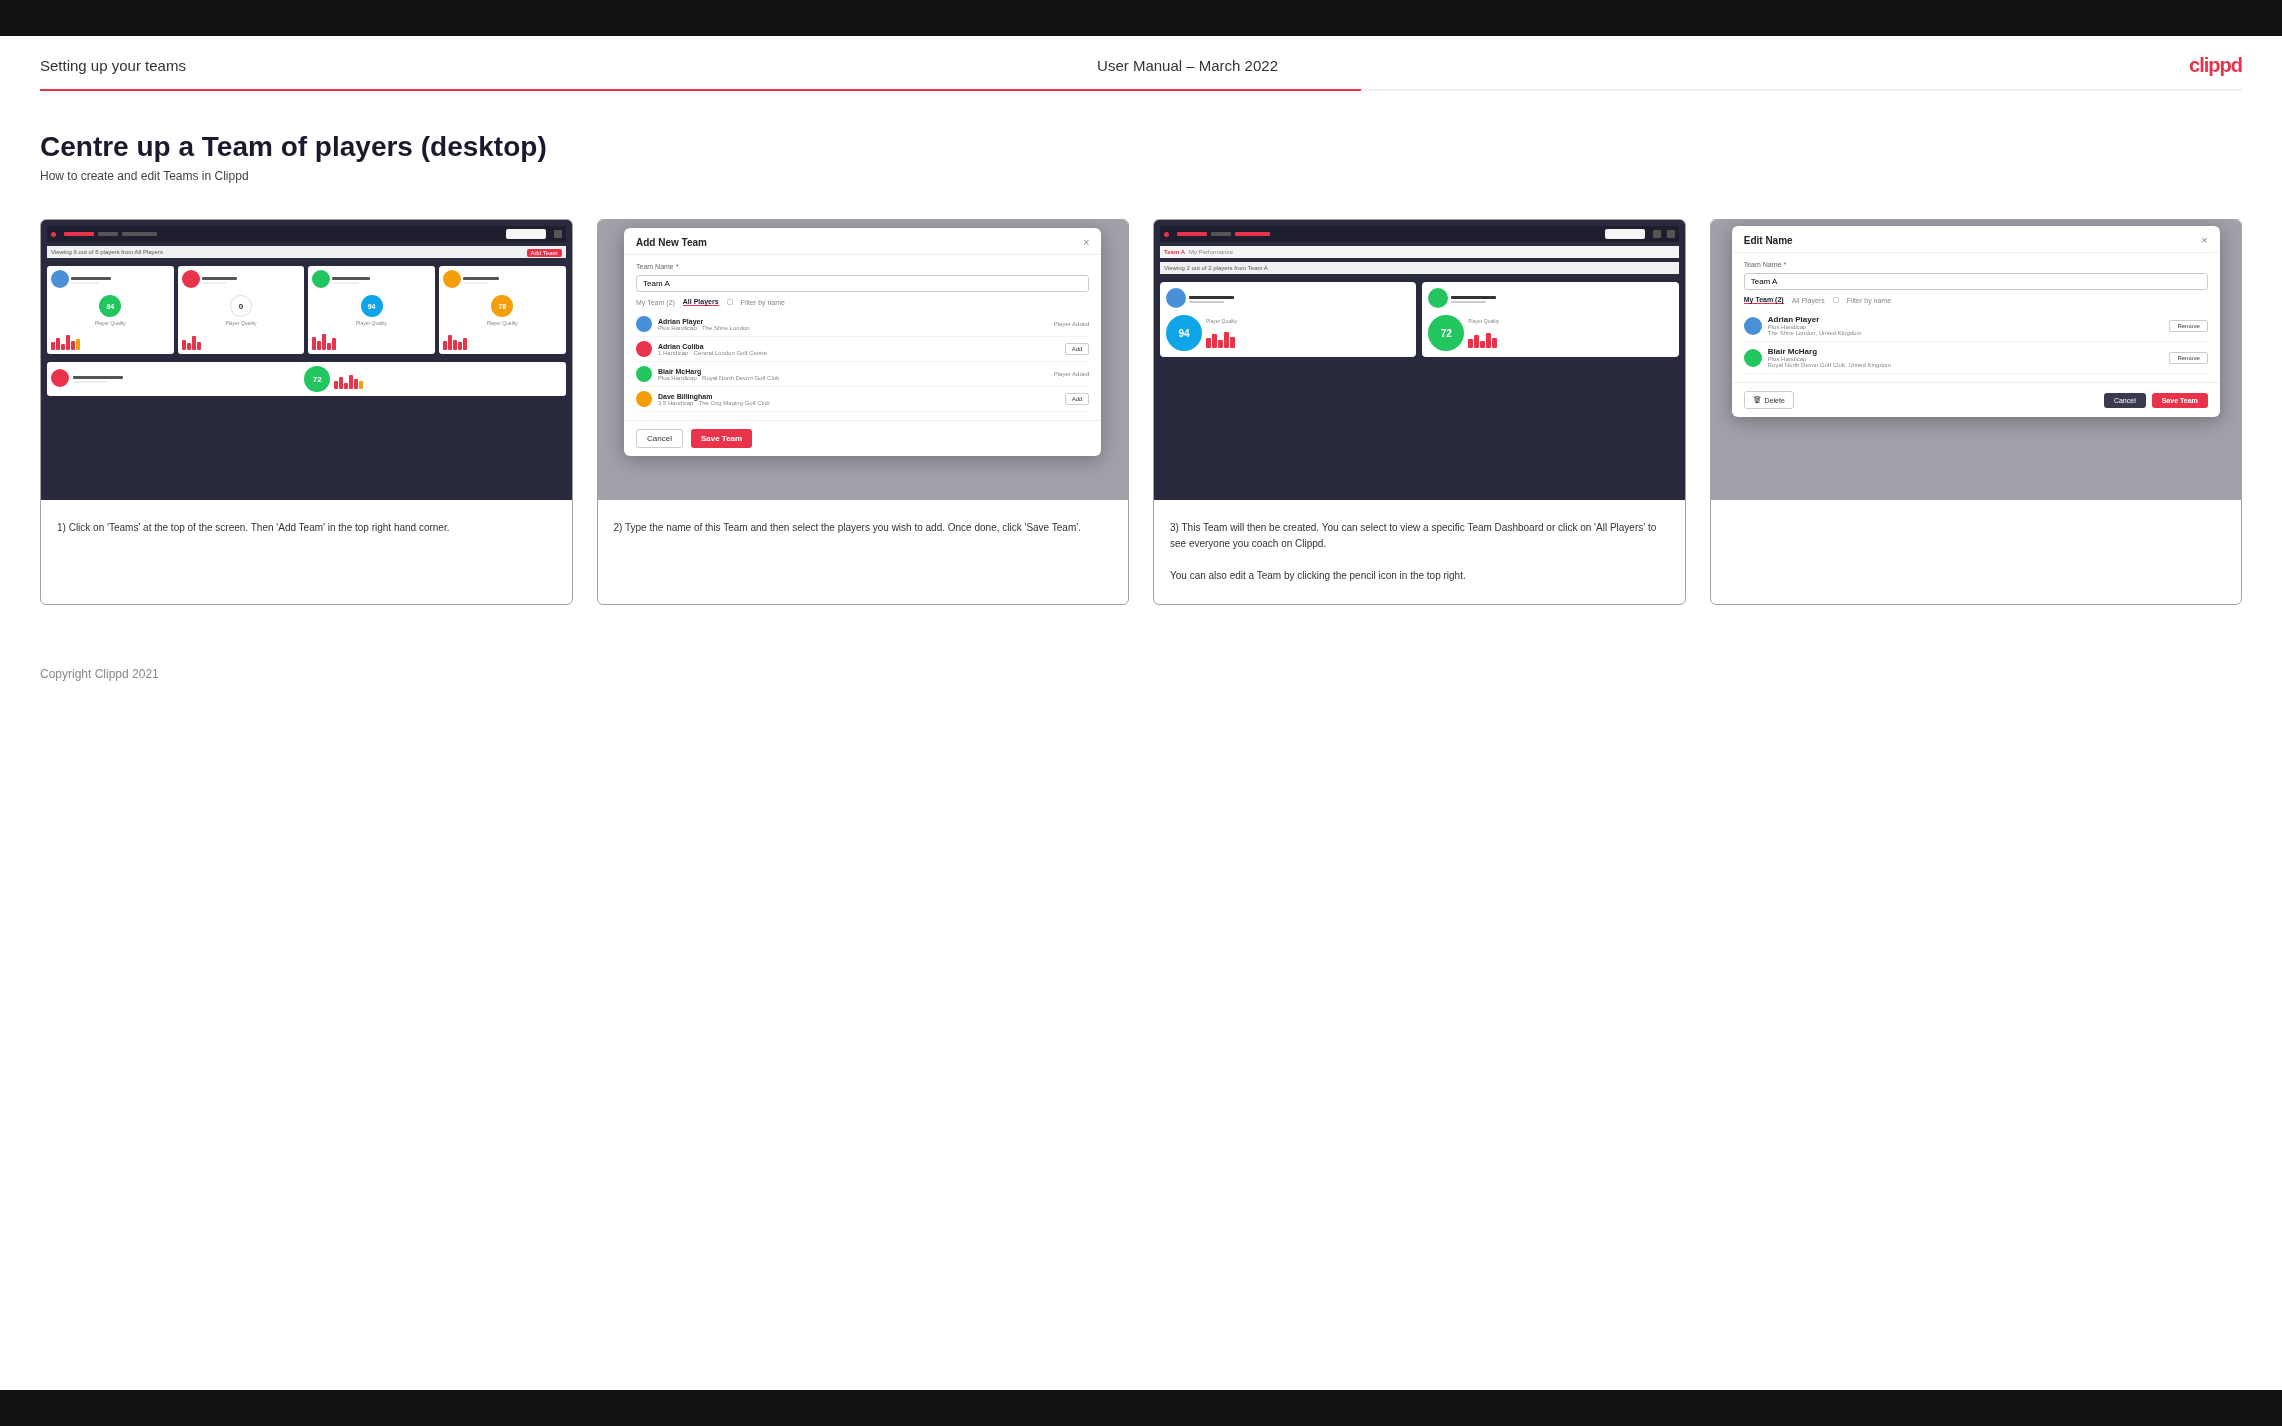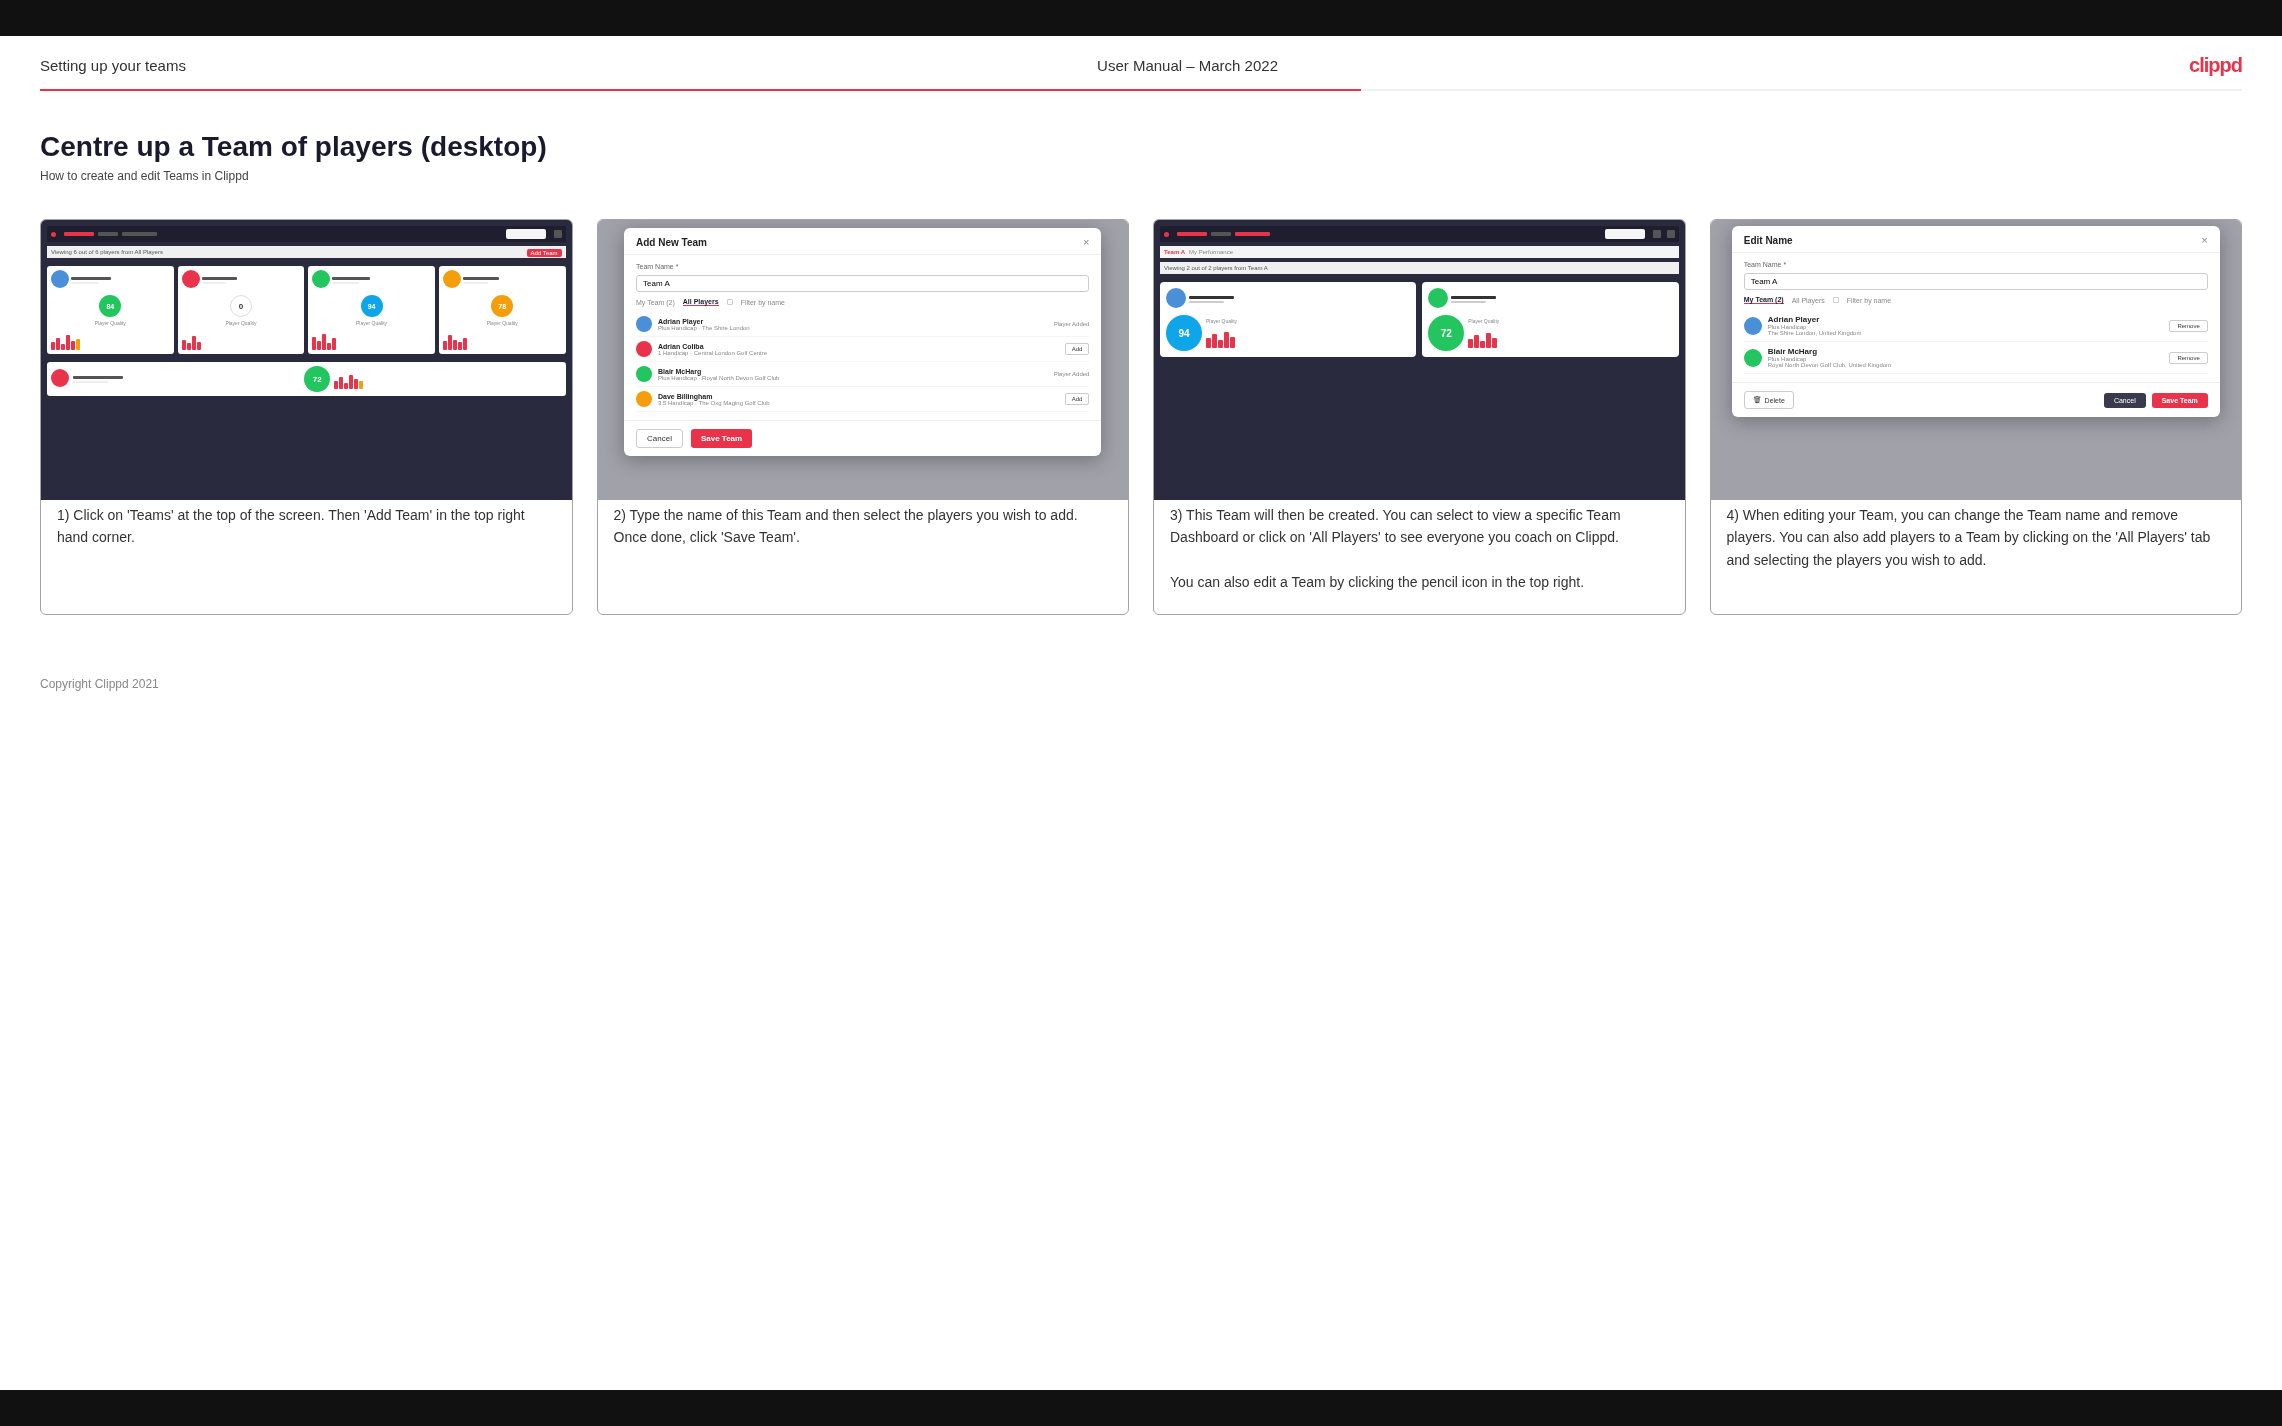--- a/index.html
+++ b/index.html
@@ -337,22 +337,22 @@
       border: none;
       border-radius: 3px;
       padding: 4px 10px;
       font-size: 7px;
       color: #fff;
       font-weight: 600;
     }
 
     
     .card-text {
-      padding: 4px 16px 20px;
-      font-size: 14px;
+      padding: 20px 16px 20px;
+      font-size: 10px;
       line-height: 1.6;
       color: #333;
       flex: 1;
     }
 
     
     .footer {
       padding: 12px 40px 20px;
       font-size: 12px;
       color: #888;
@@ -701,23 +701,20 @@
                 <span>Delete</span>
               </button>
               <div class="edit-footer-right">
                 <button class="edit-cancel-btn">Cancel</button>
                 <button class="edit-save-btn">Save Team</button>
               </div>
             </div>
           </div>
         </div>
       </div>
-      <div class="card-text">
-        <span>4) When editing your Team, you can change the Team name and remove players. You can also add players to a Team by clicking on the 'All Players' tab and selecting the players you wish to add.</span>
-      </div>
     </div>
 
   </div>
 </div>
 
 <div class="footer">
   <span>Copyright Clippd 2021</span>
 </div>
 
 <div class="bottom-bar"></div>

